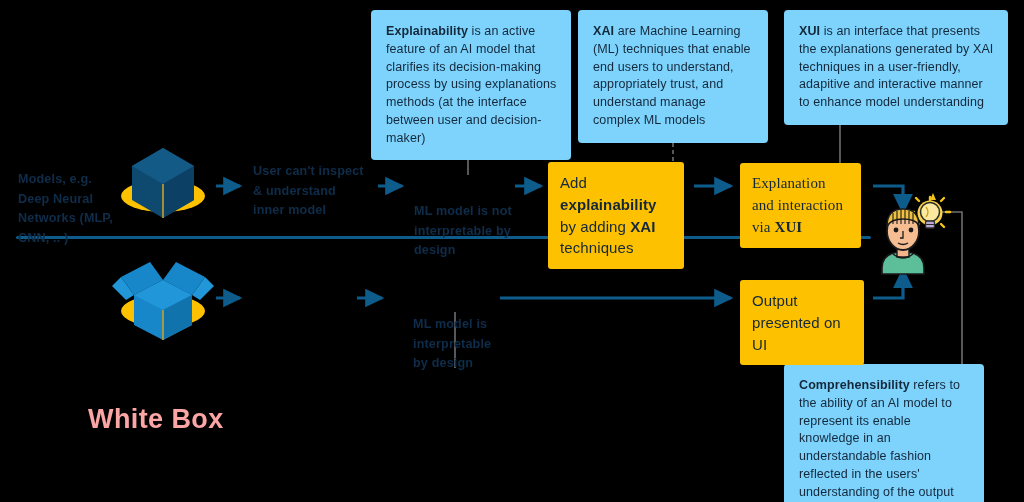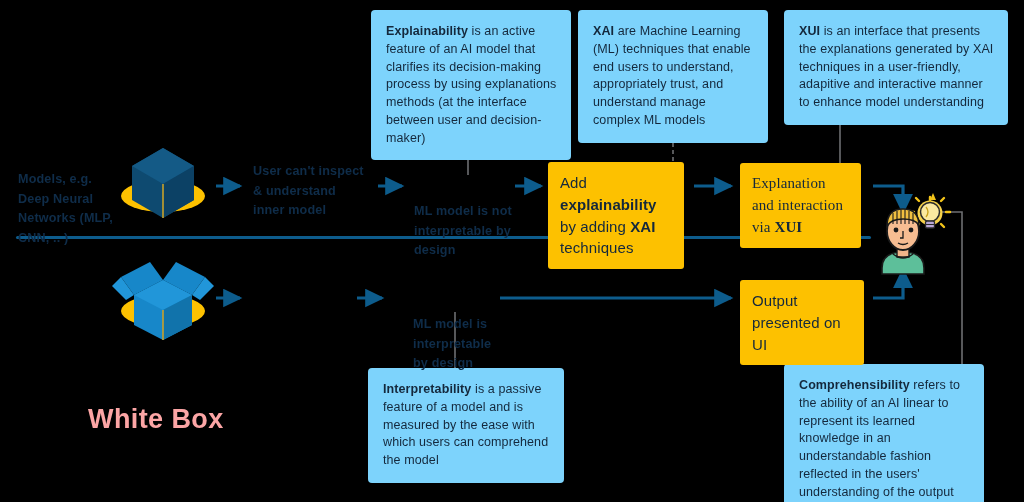--- a/index.html
+++ b/index.html
@@ -195,26 +195,23 @@
   </div>
 
   <div class="note" style="left:578px; top:10px; width:190px;">
     <b>XAI</b><span> are Machine Learning (ML) techniques that enable end users to understand, appropriately trust, and understand manage complex ML models</span>
   </div>
 
   <div class="note" style="left:784px; top:10px; width:224px;">
     <b>XUI</b><span> is an interface that presents the explanations generated by XAI techniques in a user-friendly, adapitive and interactive manner to enhance model understanding</span>
   </div>
 
-  <div class="note" style="left:368px; top:368px; width:196px;">
-    <b>Interpretability</b><span> is a passive feature of a model and is measured by the ease with which users can comprehend the model</span>
-  </div>
 
   <div class="note" style="left:784px; top:364px; width:200px;">
-    <b>Comprehensibility</b><span> refers to the ability of an AI linear to represent its learned knowledge in an understandable fashion reflected in the users' understanding of the output</span>
+    <b>Comprehensibility</b><span> refers to the ability of an AI model to represent its enable knowledge in an understandable fashion reflected in the users' understanding of the output</span>
   </div>
 
   <div class="dlabel" style="left:18px; top:170px; width:100px;">Models, e.g. Deep Neural Networks (MLP, CNN, .. )</div>
 
   <div class="dlabel" style="left:253px; top:162px; width:118px;">User can't inspect &amp; understand inner model</div>
 
   <div class="dlabel" style="left:414px; top:162px; width:105px;margin-top:40px;">ML model is not interpretable by design</div>
 
   <div class="ybox" style="left:548px; top:162px; width:136px;">
     <span>Add </span><b>explainability</b><span> by adding </span><b>XAI</b><span> techniques</span>

